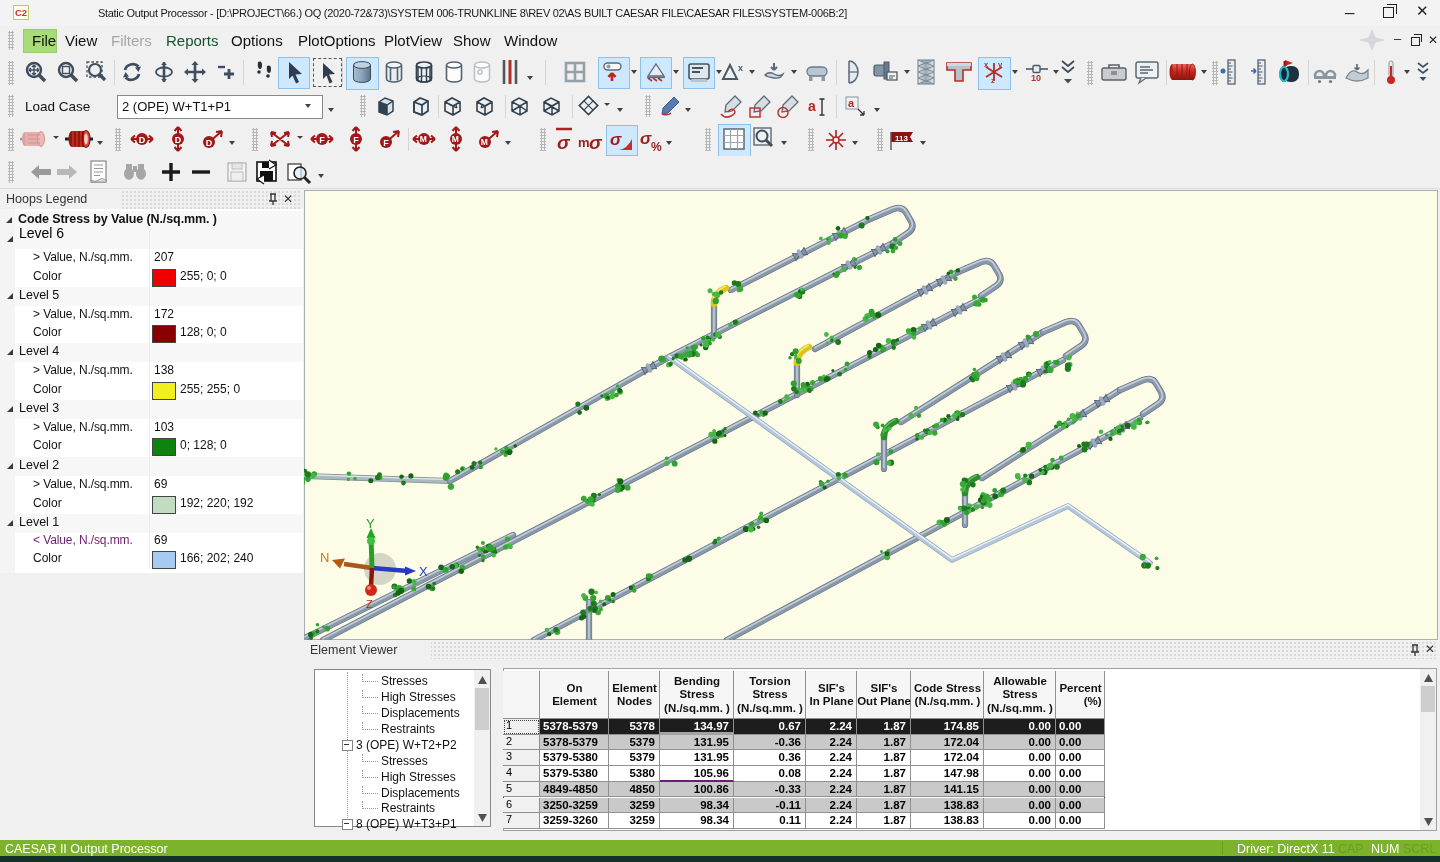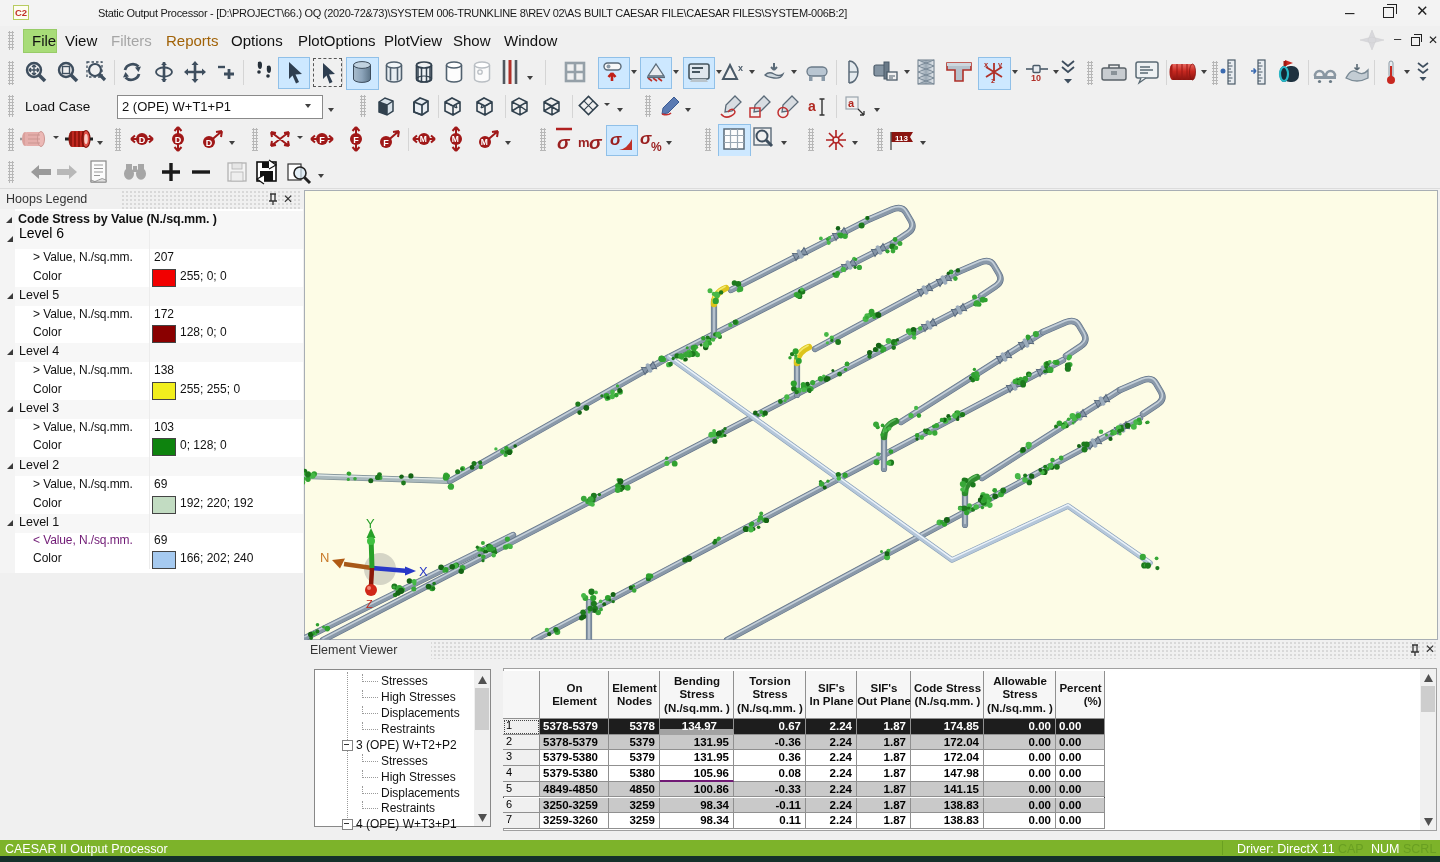--- a/index.html
+++ b/index.html
@@ -20,21 +20,21 @@
 <div class="abs" style="left:1383px;top:7px;width:9px;height:9px;border:1.5px solid #222;background:transparent;"></div>
 <div class="abs" style="left:1387px;top:4px;width:9px;height:9px;border:1.5px solid #222;border-bottom:none;border-left:none;"></div>
 <div class="t" style="left:1416px;top:2px;font-size:15px;color:#222;">✕</div>
 
 <div class="abs" style="left:0;top:26px;width:1440px;height:29px;background:#f0f0f0;border-bottom:1px solid #d7d7d7;"></div>
 <div class="grip" style="left:8px;top:31px;height:19px;"></div>
 <div class="abs" style="left:23px;top:29px;width:32px;height:22px;background:#a8dc78;border:1px solid #98cc68;"></div>
 <div class="t" style="left:32px;top:32px;font-size:15px;color:#111;">File</div>
 <div class="t" style="left:65px;top:32px;font-size:15px;color:#111;">View</div>
 <div class="t" style="left:111px;top:32px;font-size:15px;color:#a6a6a6;">Filters</div>
-<div class="t" style="left:166px;top:32px;font-size:15px;color:#a16207;">Reports</div>
+<div class="t" style="left:166px;top:32px;font-size:15px;color:#14532d;">Reports</div>
 <div class="t" style="left:231px;top:32px;font-size:15px;color:#111;">Options</div>
 <div class="t" style="left:298px;top:32px;font-size:15px;color:#111;">PlotOptions</div>
 <div class="t" style="left:384px;top:32px;font-size:15px;color:#111;">PlotView</div>
 <div class="t" style="left:453px;top:32px;font-size:15px;color:#111;">Show</div>
 <div class="t" style="left:504px;top:32px;font-size:15px;color:#111;">Window</div>
 <svg style="left:1358px;top:28px;" width="30" height="26" viewBox="0 0 30 26">
     <path d="M14 2 L18 12 L14 22 L10 12 Z M2 12 L14 9 L26 12 L14 15 Z" fill="#d8d8dc" stroke="#cccccf" stroke-width="0.5"></path>
   </svg>
 <div class="t" style="left:1394px;top:31px;font-size:13px;color:#222;">–</div>
 <div class="abs" style="left:1411px;top:37px;width:7px;height:7px;border:1.5px solid #222;"></div>
@@ -1373,21 +1373,21 @@
 <div class="abs" style="left:362px;top:770px;width:1px;height:8px;border-left:1px dotted #9a9a9a;"></div>
 <div class="t" style="left:381px;top:770px;font-size:12px;color:#111;">High Stresses</div>
 <div class="abs" style="left:362px;top:793px;width:16px;height:1px;border-top:1px dotted #9a9a9a;"></div>
 <div class="abs" style="left:362px;top:786px;width:1px;height:8px;border-left:1px dotted #9a9a9a;"></div>
 <div class="t" style="left:381px;top:786px;font-size:12px;color:#111;">Displacements</div>
 <div class="abs" style="left:362px;top:808px;width:16px;height:1px;border-top:1px dotted #9a9a9a;"></div>
 <div class="abs" style="left:362px;top:801px;width:1px;height:8px;border-left:1px dotted #9a9a9a;"></div>
 <div class="t" style="left:381px;top:801px;font-size:12px;color:#111;">Restraints</div>
 <div class="abs" style="left:342px;top:819px;width:9px;height:9px;background:#fff;border:1px solid #848484;"></div>
 <div class="abs" style="left:344px;top:823px;width:5px;height:1px;background:#333;"></div>
-<div class="t" style="left:356px;top:817px;font-size:12px;color:#111;">4 (OPE) W+T3+P1</div>
+<div class="t" style="left:356px;top:817px;font-size:12px;color:#111;">8 (OPE) W+T3+P1</div>
 <div class="abs" style="left:503px;top:671px;width:602px;height:158px;background:#fff;border:1.5px solid #404040;box-sizing:border-box;"></div>
 <div class="abs" style="left:503px;top:671px;width:37px;height:48px;background:#f6f6f6;border-right:1px solid #909090;border-bottom:1px solid #909090;box-sizing:border-box;"></div>
 <div class="abs" style="left:540px;top:671px;width:69px;height:48px;background:#f6f6f6;border-right:1px solid #909090;border-bottom:1px solid #909090;box-sizing:border-box;"></div>
 <div class="abs" style="left:540px;top:671px;width:69px;height:48px;display:flex;align-items:center;justify-content:center;text-align:center;font-size:11.5px;font-weight:bold;color:#111;line-height:1.15;">On<br>Element</div>
 <div class="abs" style="left:609px;top:671px;width:51px;height:48px;background:#f6f6f6;border-right:1px solid #909090;border-bottom:1px solid #909090;box-sizing:border-box;"></div>
 <div class="abs" style="left:609px;top:671px;width:51px;height:48px;display:flex;align-items:center;justify-content:center;text-align:center;font-size:11.5px;font-weight:bold;color:#111;line-height:1.15;">Element<br>Nodes</div>
 <div class="abs" style="left:660px;top:671px;width:74px;height:48px;background:#f6f6f6;border-right:1px solid #909090;border-bottom:1px solid #909090;box-sizing:border-box;"></div>
 <div class="abs" style="left:660px;top:671px;width:74px;height:48px;display:flex;align-items:center;justify-content:center;text-align:center;font-size:11.5px;font-weight:bold;color:#111;line-height:1.15;">Bending<br>Stress<br>(N./sq.mm. )</div>
 <div class="abs" style="left:734px;top:671px;width:72px;height:48px;background:#f6f6f6;border-right:1px solid #909090;border-bottom:1px solid #909090;box-sizing:border-box;"></div>
 <div class="abs" style="left:734px;top:671px;width:72px;height:48px;display:flex;align-items:center;justify-content:center;text-align:center;font-size:11.5px;font-weight:bold;color:#111;line-height:1.15;">Torsion<br>Stress<br>(N./sq.mm. )</div>
@@ -1397,21 +1397,21 @@
 <div class="abs" style="left:857px;top:671px;width:54px;height:48px;display:flex;align-items:center;justify-content:center;text-align:center;font-size:11.5px;font-weight:bold;color:#111;line-height:1.15;">SIF's<br>Out Plane</div>
 <div class="abs" style="left:911px;top:671px;width:73px;height:48px;background:#f6f6f6;border-right:1px solid #909090;border-bottom:1px solid #909090;box-sizing:border-box;"></div>
 <div class="abs" style="left:911px;top:671px;width:73px;height:48px;display:flex;align-items:center;justify-content:center;text-align:center;font-size:11.5px;font-weight:bold;color:#111;line-height:1.15;">Code Stress<br>(N./sq.mm. )</div>
 <div class="abs" style="left:984px;top:671px;width:72px;height:48px;background:#f6f6f6;border-right:1px solid #909090;border-bottom:1px solid #909090;box-sizing:border-box;"></div>
 <div class="abs" style="left:984px;top:671px;width:72px;height:48px;display:flex;align-items:center;justify-content:center;text-align:center;font-size:11.5px;font-weight:bold;color:#111;line-height:1.15;">Allowable<br>Stress<br>(N./sq.mm. )</div>
 <div class="abs" style="left:1056px;top:671px;width:49px;height:48px;background:#f6f6f6;border-right:1px solid #909090;border-bottom:1px solid #909090;box-sizing:border-box;"></div>
 <div class="abs" style="left:1056px;top:671px;width:49px;height:48px;display:flex;align-items:center;justify-content:center;text-align:right;font-size:11.5px;font-weight:bold;color:#111;line-height:1.15;">Percent<br>(%)</div>
 <div class="abs" style="left:503px;top:719.0px;width:37px;height:15.7px;background:#f0f0f0;border-right:1px solid #909090;border-bottom:1px solid #909090;box-sizing:border-box;font-size:11px;color:#000;padding-left:3px;outline:1px dotted #444;outline-offset:-2px;">1</div>
 <div class="abs" style="left:540px;top:719.0px;width:69px;height:15.7px;background:#1d1d1d;border-right:1px solid #909090;border-bottom:1px solid #909090;box-sizing:border-box;font-size:11.5px;font-weight:bold;color:#fff;text-align:left;padding-left:3px;line-height:15.7px;">5378-5379</div>
 <div class="abs" style="left:609px;top:719.0px;width:51px;height:15.7px;background:#1d1d1d;border-right:1px solid #909090;border-bottom:1px solid #909090;box-sizing:border-box;font-size:11.5px;font-weight:bold;color:#fff;text-align:right;padding-right:4px;line-height:15.7px;">5378</div>
-<div class="abs" style="left:660px;top:719.0px;width:74px;height:15.7px;background:#1d1d1d;border-right:1px solid #909090;border-bottom:6px solid #a3a3a3;box-sizing:border-box;font-size:11.5px;font-weight:bold;color:#fff;text-align:right;padding-right:16px;line-height:15.7px;">134.97</div>
+<div class="abs" style="left:660px;top:719.0px;width:74px;height:15.7px;background:#1d1d1d;border-right:1px solid #909090;border-bottom:3px solid #a3a3a3;box-sizing:border-box;font-size:11.5px;font-weight:bold;color:#fff;text-align:right;padding-right:4px;line-height:15.7px;">134.97</div>
 <div class="abs" style="left:734px;top:719.0px;width:72px;height:15.7px;background:#1d1d1d;border-right:1px solid #909090;border-bottom:1px solid #909090;box-sizing:border-box;font-size:11.5px;font-weight:bold;color:#fff;text-align:right;padding-right:4px;line-height:15.7px;">0.67</div>
 <div class="abs" style="left:806px;top:719.0px;width:51px;height:15.7px;background:#1d1d1d;border-right:1px solid #909090;border-bottom:1px solid #909090;box-sizing:border-box;font-size:11.5px;font-weight:bold;color:#fff;text-align:right;padding-right:4px;line-height:15.7px;">2.24</div>
 <div class="abs" style="left:857px;top:719.0px;width:54px;height:15.7px;background:#1d1d1d;border-right:1px solid #909090;border-bottom:1px solid #909090;box-sizing:border-box;font-size:11.5px;font-weight:bold;color:#fff;text-align:right;padding-right:4px;line-height:15.7px;">1.87</div>
 <div class="abs" style="left:911px;top:719.0px;width:73px;height:15.7px;background:#1d1d1d;border-right:1px solid #909090;border-bottom:1px solid #909090;box-sizing:border-box;font-size:11.5px;font-weight:bold;color:#fff;text-align:right;padding-right:4px;line-height:15.7px;">174.85</div>
 <div class="abs" style="left:984px;top:719.0px;width:72px;height:15.7px;background:#1d1d1d;border-right:1px solid #909090;border-bottom:1px solid #909090;box-sizing:border-box;font-size:11.5px;font-weight:bold;color:#fff;text-align:right;padding-right:4px;line-height:15.7px;">0.00</div>
 <div class="abs" style="left:1056px;top:719.0px;width:49px;height:15.7px;background:#1d1d1d;border-right:1px solid #909090;border-bottom:1px solid #909090;box-sizing:border-box;font-size:11.5px;font-weight:bold;color:#fff;text-align:left;padding-left:3px;line-height:15.7px;">0.00</div>
 <div class="abs" style="left:503px;top:734.7px;width:37px;height:15.7px;background:#f0f0f0;border-right:1px solid #909090;border-bottom:1px solid #909090;box-sizing:border-box;font-size:11px;color:#000;padding-left:3px;">2</div>
 <div class="abs" style="left:540px;top:734.7px;width:69px;height:15.7px;background:#c9c9c9;border-right:1px solid #909090;border-bottom:1px solid #909090;box-sizing:border-box;font-size:11.5px;font-weight:bold;color:#000;text-align:left;padding-left:3px;line-height:15.7px;">5378-5379</div>
 <div class="abs" style="left:609px;top:734.7px;width:51px;height:15.7px;background:#c9c9c9;border-right:1px solid #909090;border-bottom:1px solid #909090;box-sizing:border-box;font-size:11.5px;font-weight:bold;color:#000;text-align:right;padding-right:4px;line-height:15.7px;">5379</div>
 <div class="abs" style="left:660px;top:734.7px;width:74px;height:15.7px;background:#c9c9c9;border-right:1px solid #909090;border-bottom:1px solid #909090;box-sizing:border-box;font-size:11.5px;font-weight:bold;color:#000;text-align:right;padding-right:4px;line-height:15.7px;">131.95</div>

